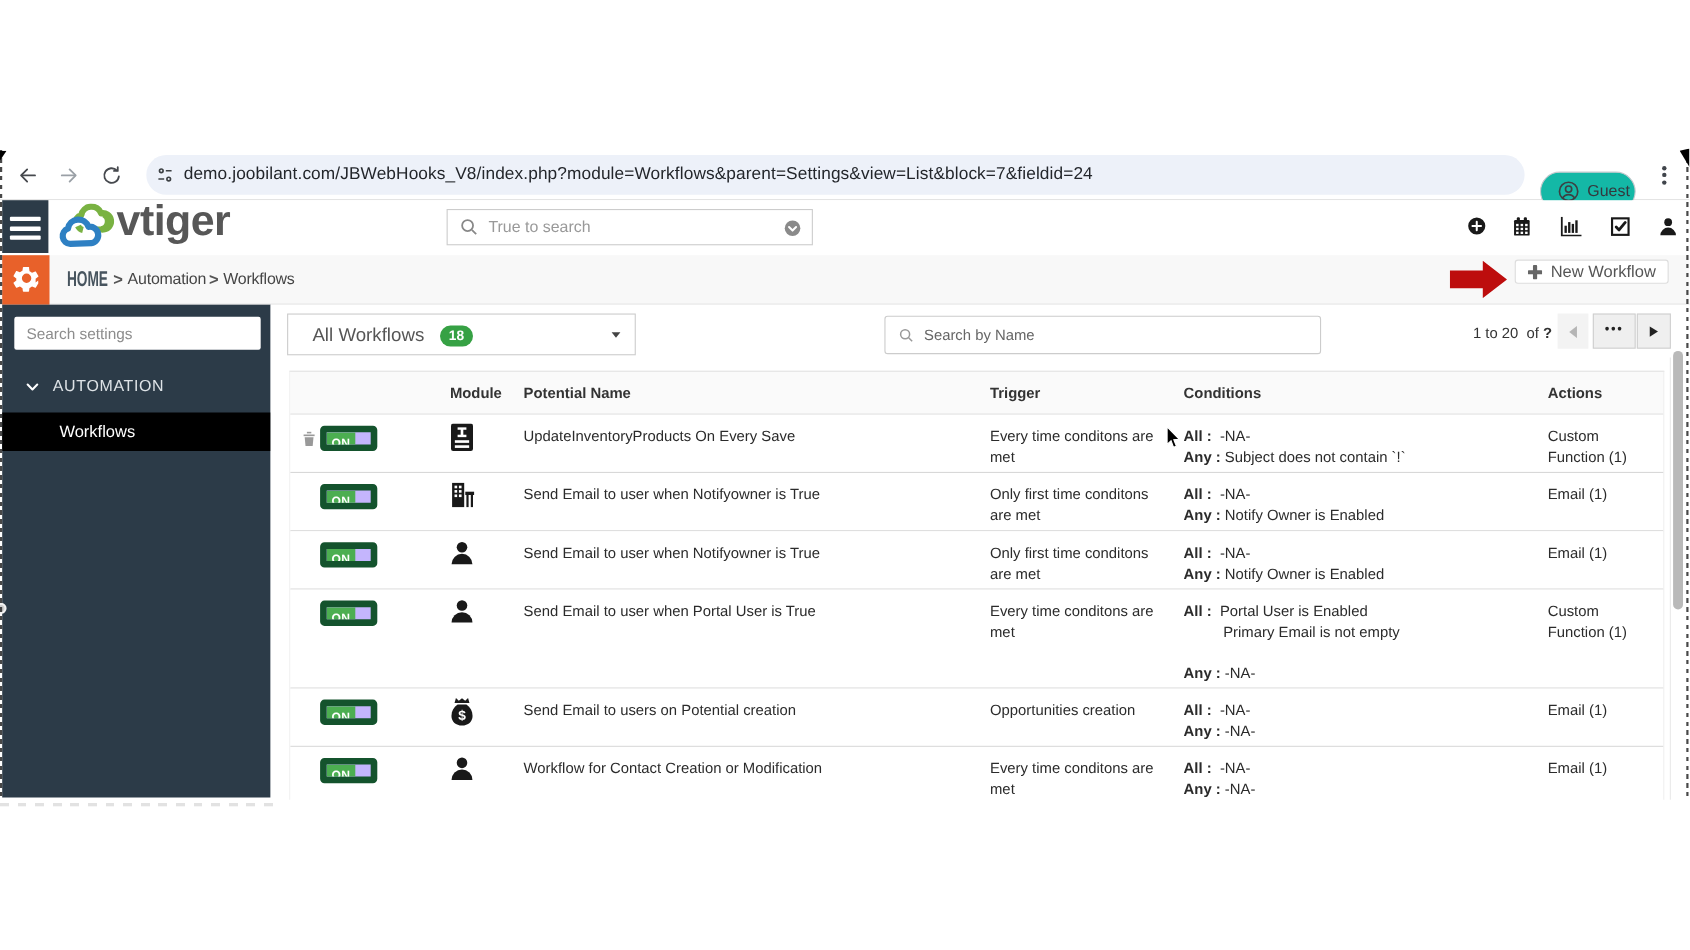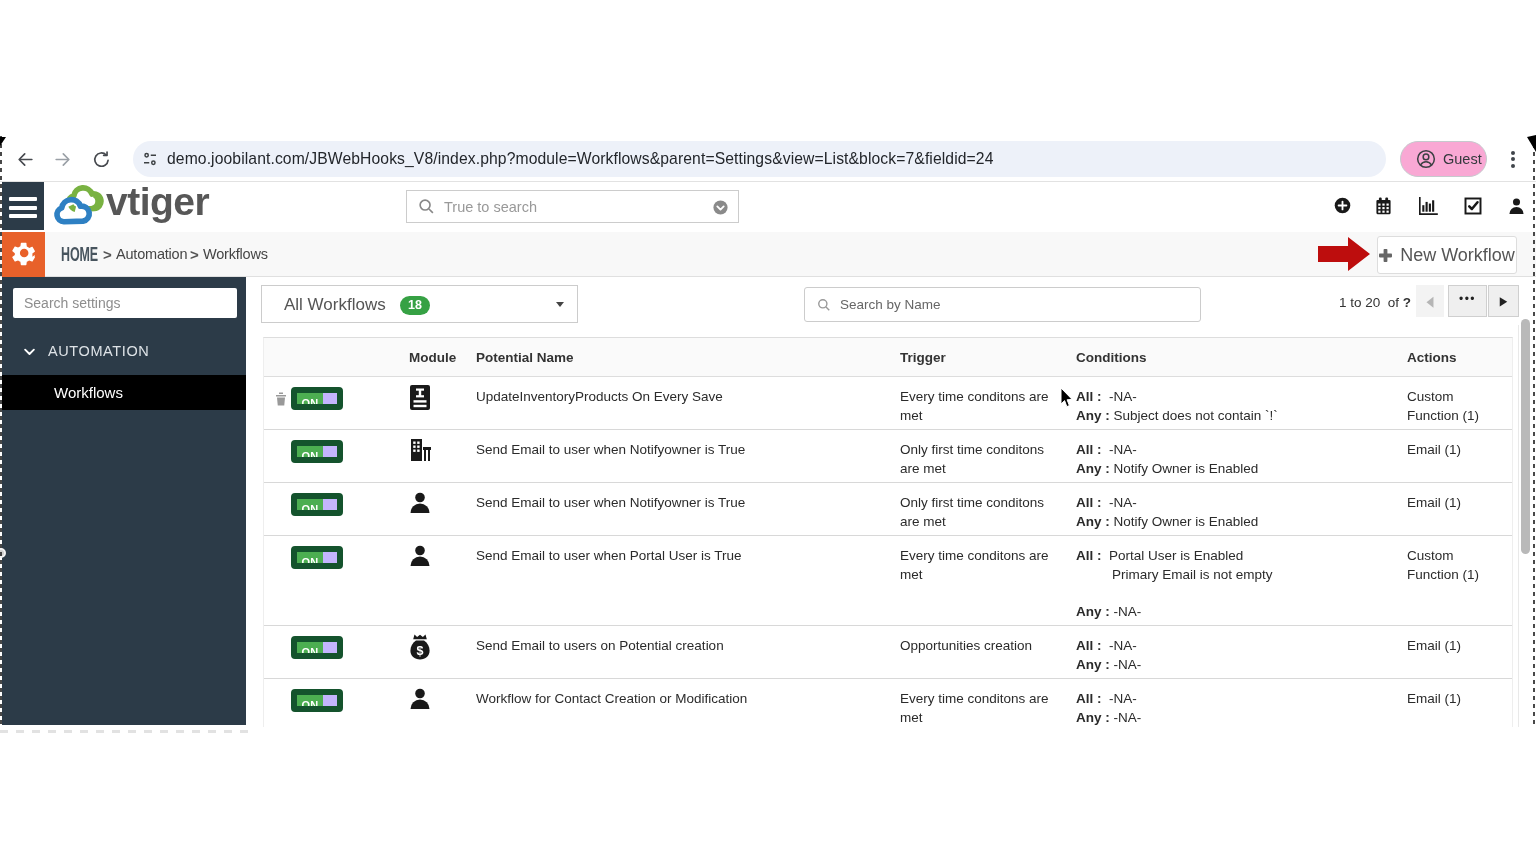--- a/index.html
+++ b/index.html
@@ -4,38 +4,38 @@
 <style>
 *{margin:0;padding:0;box-sizing:border-box}
 html,body{width:1536px;height:864px;background:#fff;font-family:"Liberation Sans",sans-serif;overflow:hidden}
 .abs{position:absolute}
 #stage{position:relative;width:1536px;height:864px;background:#fff}
 
 #chrome{position:absolute;left:0;top:136px;width:1536px;height:46px;background:#fff;border-bottom:1px solid #e2e2e2}
 .navicon{position:absolute;top:0;height:46px;display:flex;align-items:center;justify-content:center}
 #urlbar{position:absolute;left:133px;top:5px;width:1253px;height:36px;background:#edf1f9;border-radius:18px;display:flex;align-items:center}
 #urltxt{font-size:15.7px;color:#23262b;margin-left:34px;letter-spacing:0.1px}
-#guest{position:absolute;left:1400px;top:141px;width:87px;height:36px;border:1.5px solid #c6c9cd;border-radius:18px;display:flex;align-items:center;background:#f9a8d4}
+#guest{position:absolute;left:1400px;top:156px;width:87px;height:36px;border:1.5px solid #c6c9cd;border-radius:18px;display:flex;align-items:center;background:#14b8a6}
 #dots3{position:absolute;left:1511px;top:151px}
 #dots3 i{display:block;width:4px;height:4px;border-radius:50%;background:#40454b;margin:0 0 2.4px 0}
 
 #topbar{position:absolute;left:0;top:182px;width:1536px;height:48px;background:#fff}
 #hamb{position:absolute;left:2px;top:0;width:42px;height:48px;background:#2c3b48}
 #hamb i{position:absolute;left:7px;width:28px;height:4.4px;background:#fff;border-radius:1px}
 #logotext{position:absolute;left:106px;top:-2px;font-size:39px;font-weight:bold;color:#575757;letter-spacing:-0.5px}
 #topsearch{position:absolute;left:406px;top:8px;width:333px;height:33px;border:1px solid #ccc;background:#fff;display:flex;align-items:center}
 .ticon{position:absolute;top:197px}
 
 #crumbbar{position:absolute;left:0;top:232px;width:1536px;height:45px;background:#f8f8f8;border-bottom:1px solid #e0e0e0}
 #gearsq{position:absolute;left:2px;top:0;width:43px;height:45px;background:#e8612a;display:flex;align-items:center;justify-content:center}
 #crumbs{position:absolute;left:0;top:0;width:100%;height:45px;color:#454545;font-size:14.5px;letter-spacing:-0.2px}
 .cspan{position:absolute;top:0;line-height:45px}
 .csep{color:#555;font-size:15px;font-weight:bold}
 #home{font-weight:bold;color:#47545e;font-size:19.5px;transform:scaleX(0.64);transform-origin:left center}
-#newwf{position:absolute;left:1377px;top:236px;width:140px;height:38px;background:#fff;border:1px solid #ddd;border-radius:3px;display:flex;align-items:center;justify-content:center;font-size:18px;color:#555}
+#newwf{position:absolute;left:1377px;top:236px;width:140px;height:22px;background:#fff;border:1px solid #ddd;border-radius:3px;display:flex;align-items:center;justify-content:center;font-size:15px;color:#555}
 #redarrow{position:absolute;left:1318px;top:237px}
 
 #sidebar{position:absolute;left:2px;top:277px;width:244px;height:448px;background:#2c3b48}
 #ssearch{position:absolute;left:11px;top:11px;width:224px;height:30px;background:#fff;border-radius:2px;font-size:14px;color:#8d8d8d;line-height:30px;padding-left:11px}
 #autom{position:absolute;left:20px;top:61px;width:224px;height:26px;color:#dee3e7;font-size:14.5px;display:flex;align-items:center;letter-spacing:0.6px}
 #wfrow{position:absolute;left:0;top:98px;width:244px;height:35px;background:#000;color:#fff;font-size:15px;line-height:35px;padding-left:52px}
 
 #main{position:absolute;left:246px;top:277px;width:1290px;height:450px;background:#fff}
 #allwf{position:absolute;left:15px;top:8px;width:317px;height:38px;border:1px solid #ccc;background:#fff}
 #allwf .lbl{position:absolute;left:22px;top:9px;font-size:17px;color:#555}

